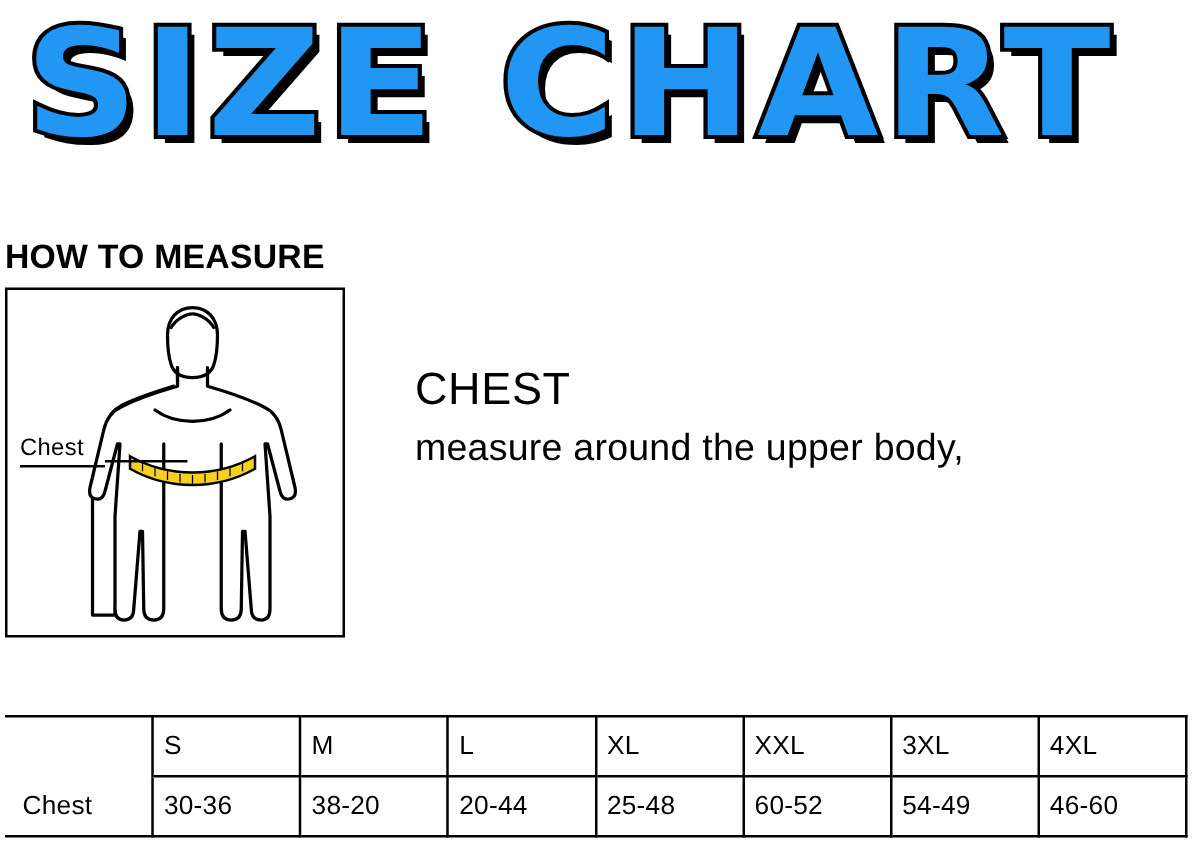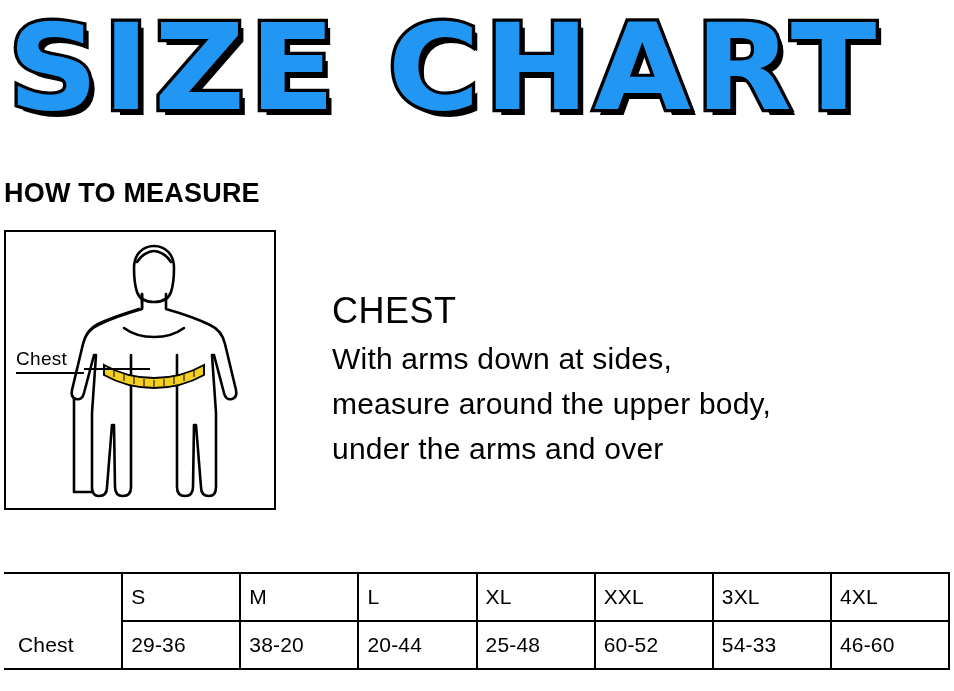--- a/index.html
+++ b/index.html
@@ -12,21 +12,21 @@
     height: 691px;
     position: relative;
     overflow: hidden;
     font-family: "Liberation Sans", sans-serif;
     color: #000000;
   }
 
   
   .title-wrap {
     position: absolute;
-    left: 0;
+    left: 12px;
     top: 0;
     width: 851px;
     height: 150px;
   }
   .title-text {
     position: absolute;
     left: 8px;
     top: -12px;
     width: 940px;
     font-family: "DejaVu Sans", sans-serif;
@@ -44,21 +44,21 @@
       -1px 1px 0 #000000;
     transform: scaleX(1.12) scaleY(1.06);
     transform-origin: left top;
     white-space: nowrap;
   }
 
   
   .how-to {
     position: absolute;
     left: 4px;
-    top: 178px;
+    top: 190px;
     font-size: 27px;
     font-weight: bold;
     letter-spacing: 0.2px;
     white-space: nowrap;
   }
 
   
   .figure-box {
     position: absolute;
     left: 4px;
@@ -194,23 +194,21 @@
     </g>
   </svg>
 </div>
 <div class="chest-label">Chest</div>
 <div class="chest-underline"></div>
 <div class="chest-leader"></div>
 
 <div class="desc">
   <div class="desc-title">CHEST</div>
   <div class="desc-body">
-    <div>With arms down at sides,</div>
     <div>measure around the upper body,</div>
-    <div>under the arms and over</div>
   </div>
 </div>
 
 <table class="size-table">
   <colgroup>
     <col style="width:118px">
     <col style="width:118px">
       <col style="width:118px">
       <col style="width:118px">
     <col style="width:118px">
@@ -224,22 +222,22 @@
     <td>S</td>
     <td>M</td>
     <td>L</td>
     <td>XL</td>
     <td>XXL</td>
     <td>3XL</td>
     <td>4XL</td>
   </tr>
   <tr class="data-row">
     <td class="rowhead">Chest</td>
-    <td>29-36</td>
+    <td>30-36</td>
     <td>38-20</td>
     <td>20-44</td>
     <td>25-48</td>
     <td>60-52</td>
-    <td>54-33</td>
+    <td>54-49</td>
     <td>46-60</td>
   </tr>
 </tbody>
   </table>
 
 </body></html>

